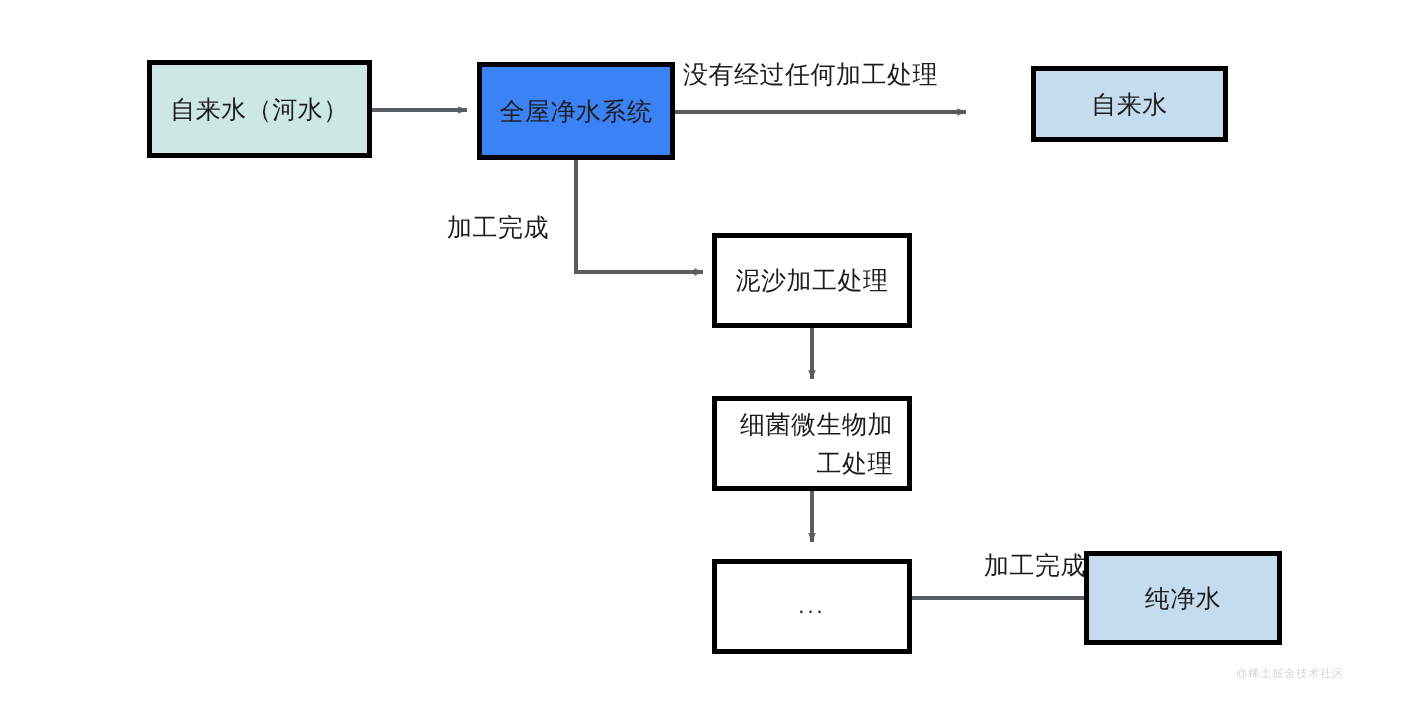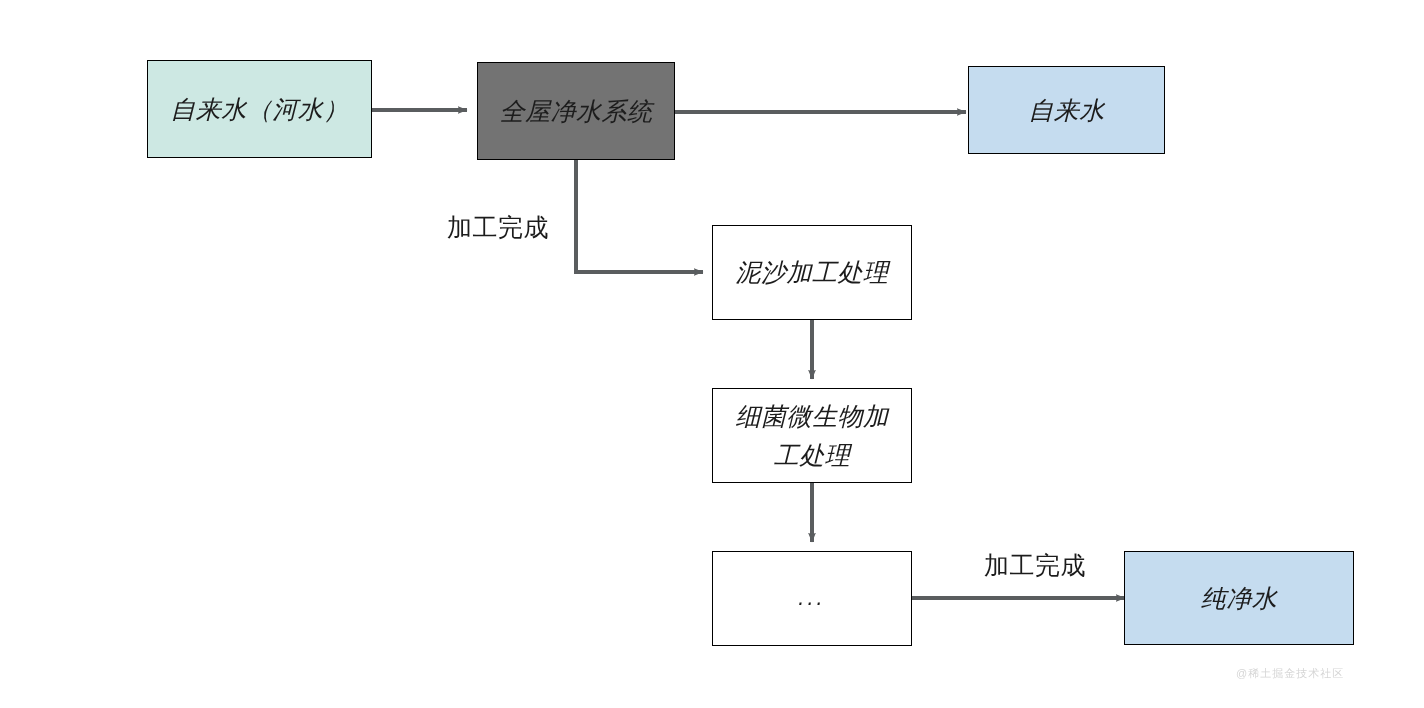--- a/index.html
+++ b/index.html
@@ -13,36 +13,35 @@
   #canvas {
     position: relative;
     width: 1424px;
     height: 708px;
     background: #ffffff;
     overflow: hidden;
   }
   .node {
     position: absolute;
     box-sizing: border-box;
-    border: 1px solid #000000;
+    border: 5px solid #000000;
     display: flex;
     align-items: center;
     justify-content: center;
     text-align: center;
     color: #1c1c1c;
     font-size: 25px;
     line-height: 1.55;
     letter-spacing: 0.5px;
     padding: 0 14px;
-    font-style: italic;
   }
   .node.green  { background: #cde8e3; }
-  .node.pink   { background: #737373; }
+  .node.pink   { background: #3b82f6; }
   .node.blue   { background: #c5dcef; }
-  .node.white  { background: #ffffff; }
+  .node.white  { background: #ffffff; margin-top: 8px; }
   .node.dots {
     font-size: 22px;
     letter-spacing: 3px;
     color: #1c1c1c;
   }
   .edge-label {
     position: absolute;
     color: #1c1c1c;
     font-size: 25px;
     white-space: nowrap;
@@ -98,30 +97,31 @@
 
     <g>
       <line x1="912" y1="598" x2="1125" y2="598" stroke="#5a5d5f" stroke-width="4" marker-end="url(#arrowhead)"></line>
     </g>
   </svg>
 
   <div class="node green" style="left:147px; top:60px; width:225px; height:98px;">自来水（河水）</div>
 
   <div class="node pink" style="left:477px; top:62px; width:198px; height:98px;">全屋净水系统</div>
 
-  <div class="node blue" style="left:968px; top:66px; width:197px; height:88px;">自来水</div>
+  <div class="node blue" style="left:1031px; top:66px; width:197px; height:76px;">自来水</div>
 
   <div class="node white" style="left:712px; top:225px; width:200px; height:95px;">泥沙加工处理</div>
 
-  <div class="node white" style="left:712px; top:388px; width:200px; height:95px;">细菌微生物加工处理</div>
+  <div class="node white" style="left:712px; top:388px; width:200px; height:95px;text-align:right;">细菌微生物加工处理</div>
 
   <div class="node white dots" style="left:712px; top:551px; width:200px; height:95px;">...</div>
 
-  <div class="node blue" style="left:1124px; top:551px; width:230px; height:94px;">纯净水</div>
+  <div class="node blue" style="left:1084px; top:551px; width:198px; height:94px;">纯净水</div>
 
+  <div class="edge-label" style="left:683px; top:58px;">没有经过任何加工处理</div>
 
   <div class="edge-label" style="left:447px; top:211px;">加工完成</div>
 
   <div class="edge-label" style="left:984px; top:549px;font-family:Liberation Serif, serif;">加工完成</div>
 
   <div class="watermark" style="left:1236px; top:666px;">@稀土掘金技术社区</div>
 
 </div>
 
 </body></html>

